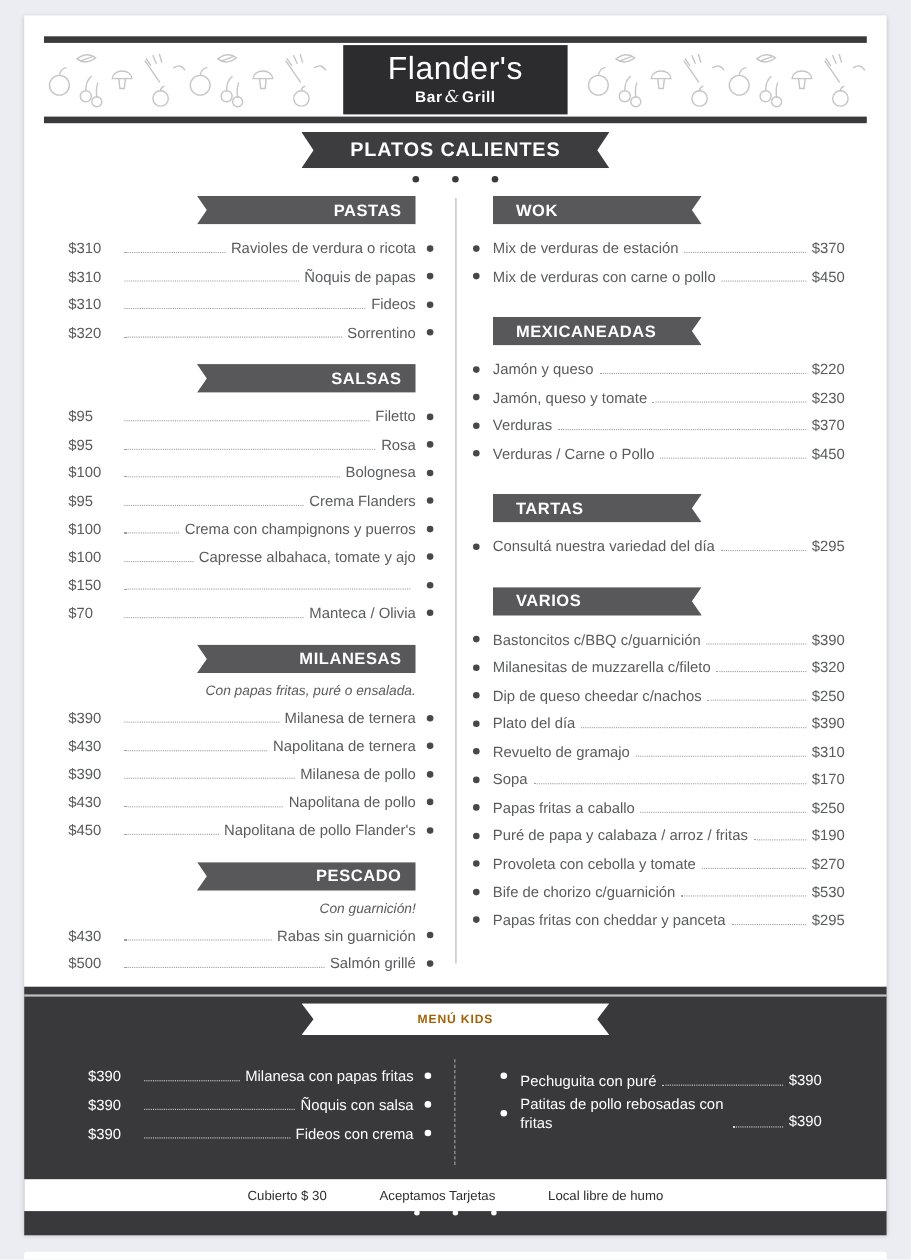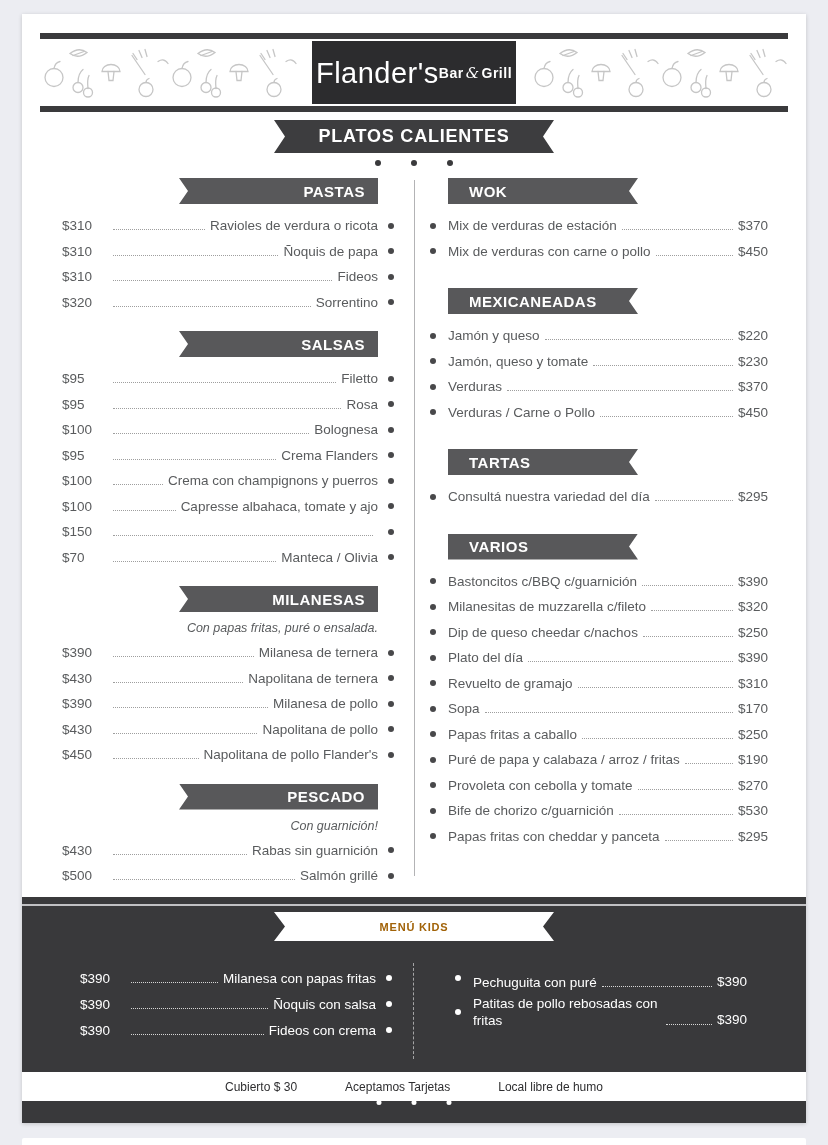--- a/index.html
+++ b/index.html
@@ -15,21 +15,21 @@
   
   .header-band{position:absolute;left:18px;top:19px;width:748px;height:79px;}
   .bar{position:absolute;left:0;right:0;height:6px;background:#3a3a3c;}
   .bar-top{top:0}.bar-bottom{bottom:0}
   .doodles{position:absolute;top:8px;height:63px;}
   .doodles-left{left:0;width:258px}
   .doodles-right{right:0;width:258px}
   .logo-box{
     position:absolute;left:50%;top:8px;transform:translateX(-50%);
     width:204px;height:63px;background:#2c2c2e;color:#fff;
-    display:flex;flex-direction:row;align-items:center;justify-content:center;
+    display:flex;flex-direction:column;align-items:center;justify-content:center;
   }
   .logo-name{font-size:29px;letter-spacing:.5px;font-weight:400;line-height:30px}
   .logo-sub{font-size:14px;font-weight:bold;letter-spacing:.5px;margin-top:1px}
   .logo-sub .amp{font-family:"DejaVu Serif",serif;font-style:italic;font-weight:normal;font-size:15px;padding:0 2px}
   
   .title-ribbon{
     position:absolute;left:50%;top:106px;transform:translateX(-50%);
     width:280px;height:33px;background:#3d3d3f;color:#fff;
     font-size:18px;font-weight:bold;letter-spacing:.8px;
     display:flex;align-items:center;justify-content:center;
@@ -150,21 +150,21 @@
         <div class="banner banner-left">PASTAS</div>
         <div class="row left">
           <span class="price">$310</span>
           <span class="leader"></span>
           <span class="label">Ravioles de verdura o ricota</span>
           <span class="bullet"></span>
         </div>
         <div class="row left">
           <span class="price">$310</span>
           <span class="leader"></span>
-          <span class="label">Ñoquis de papa</span>
+          <span class="label">Ñoquis de papas</span>
           <span class="bullet"></span>
         </div>
         <div class="row left">
           <span class="price">$310</span>
           <span class="leader"></span>
           <span class="label">Fideos</span>
           <span class="bullet"></span>
         </div>
         <div class="row left">
           <span class="price">$320</span>

